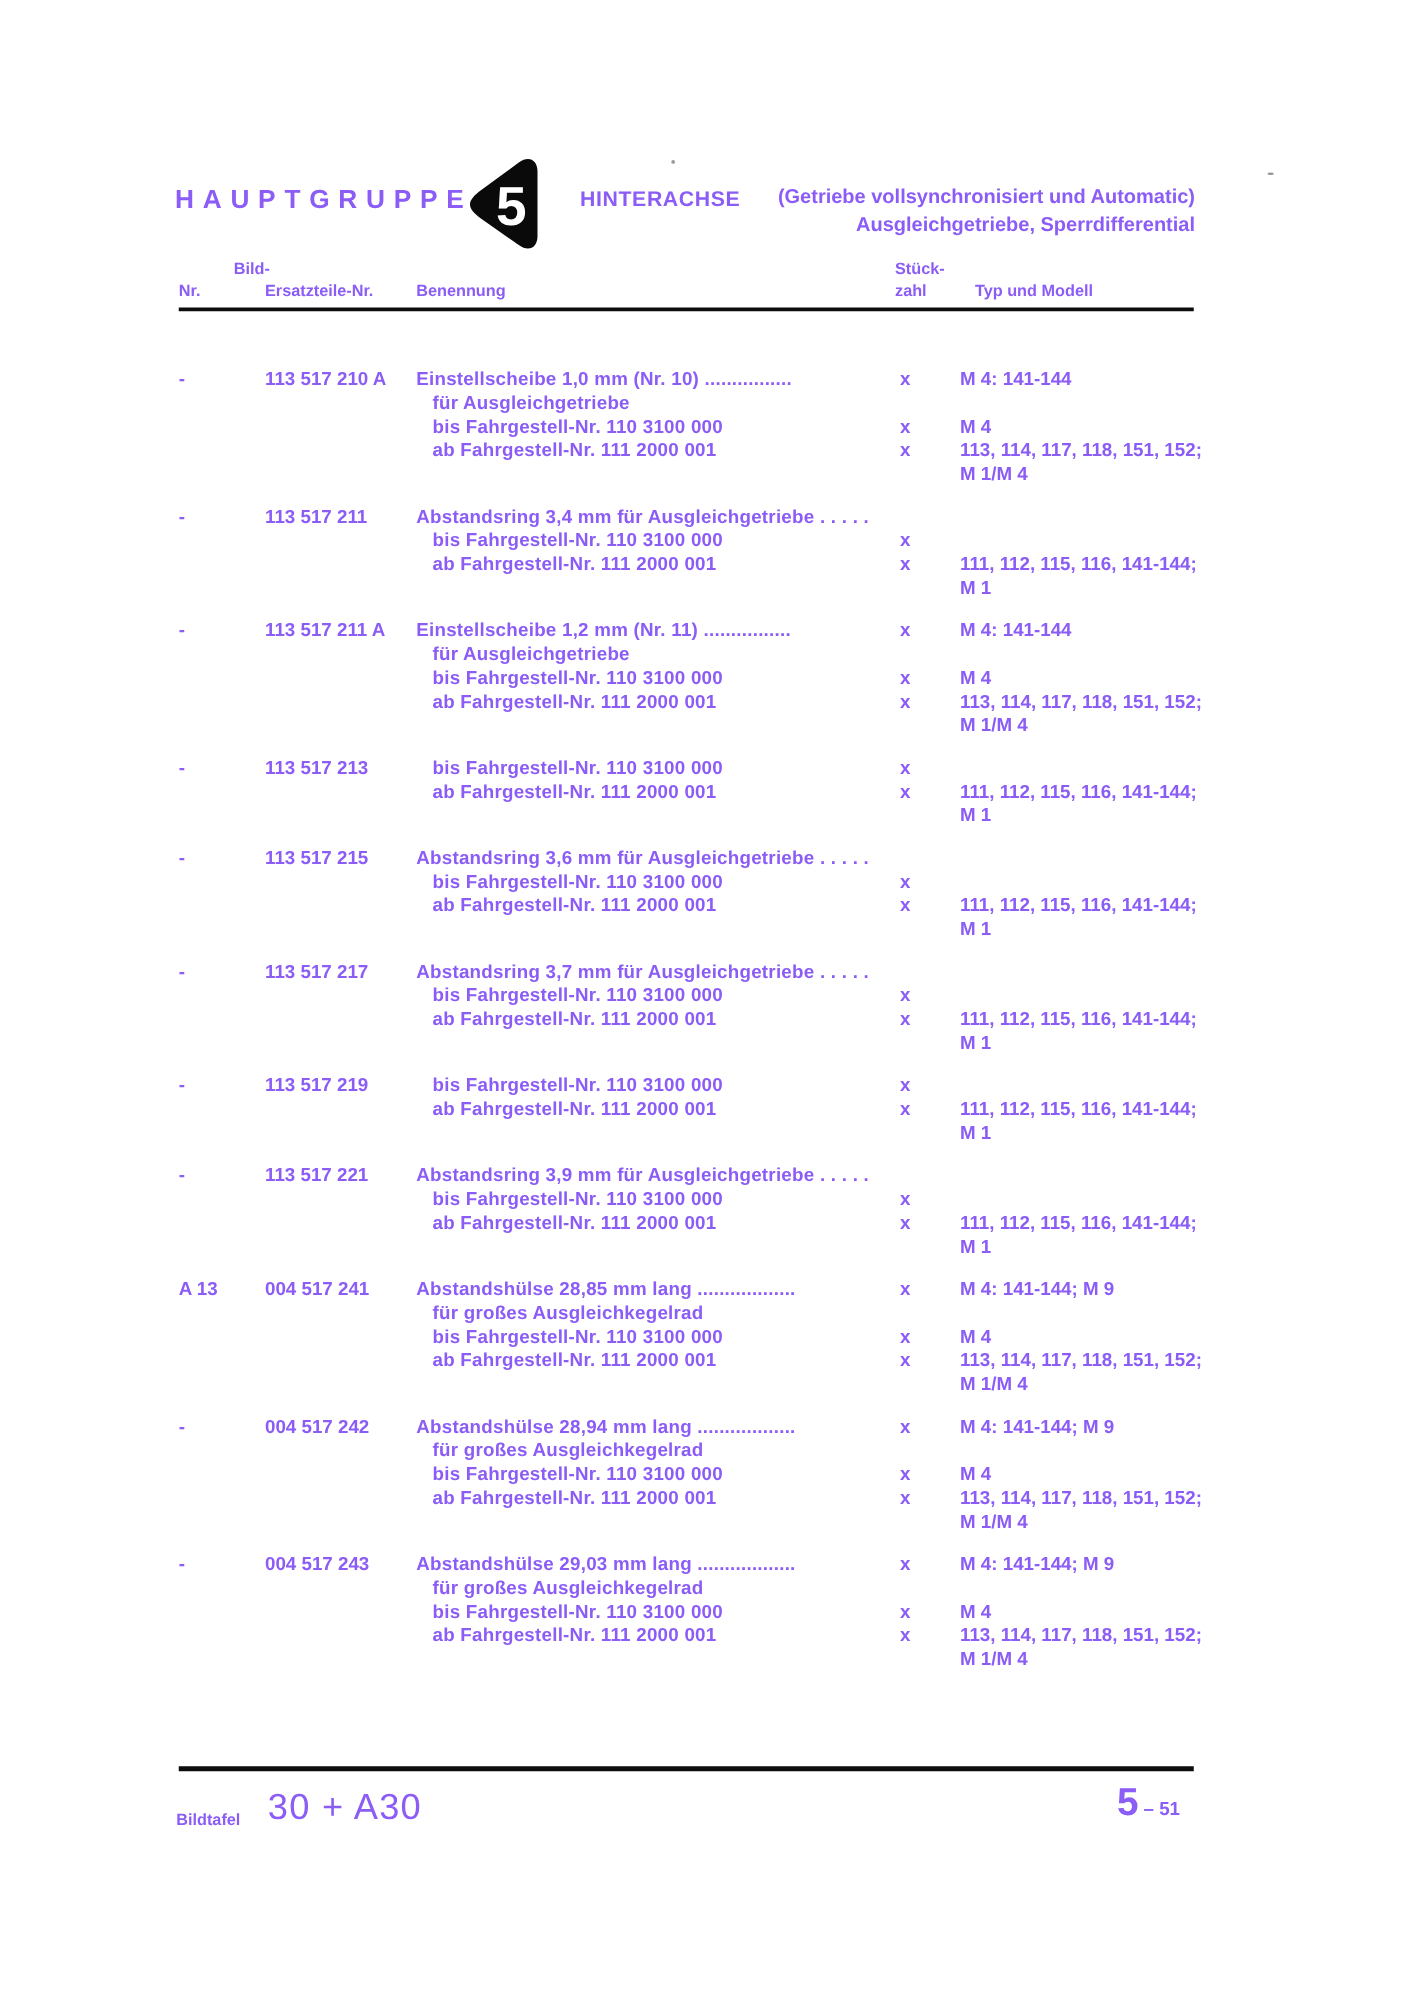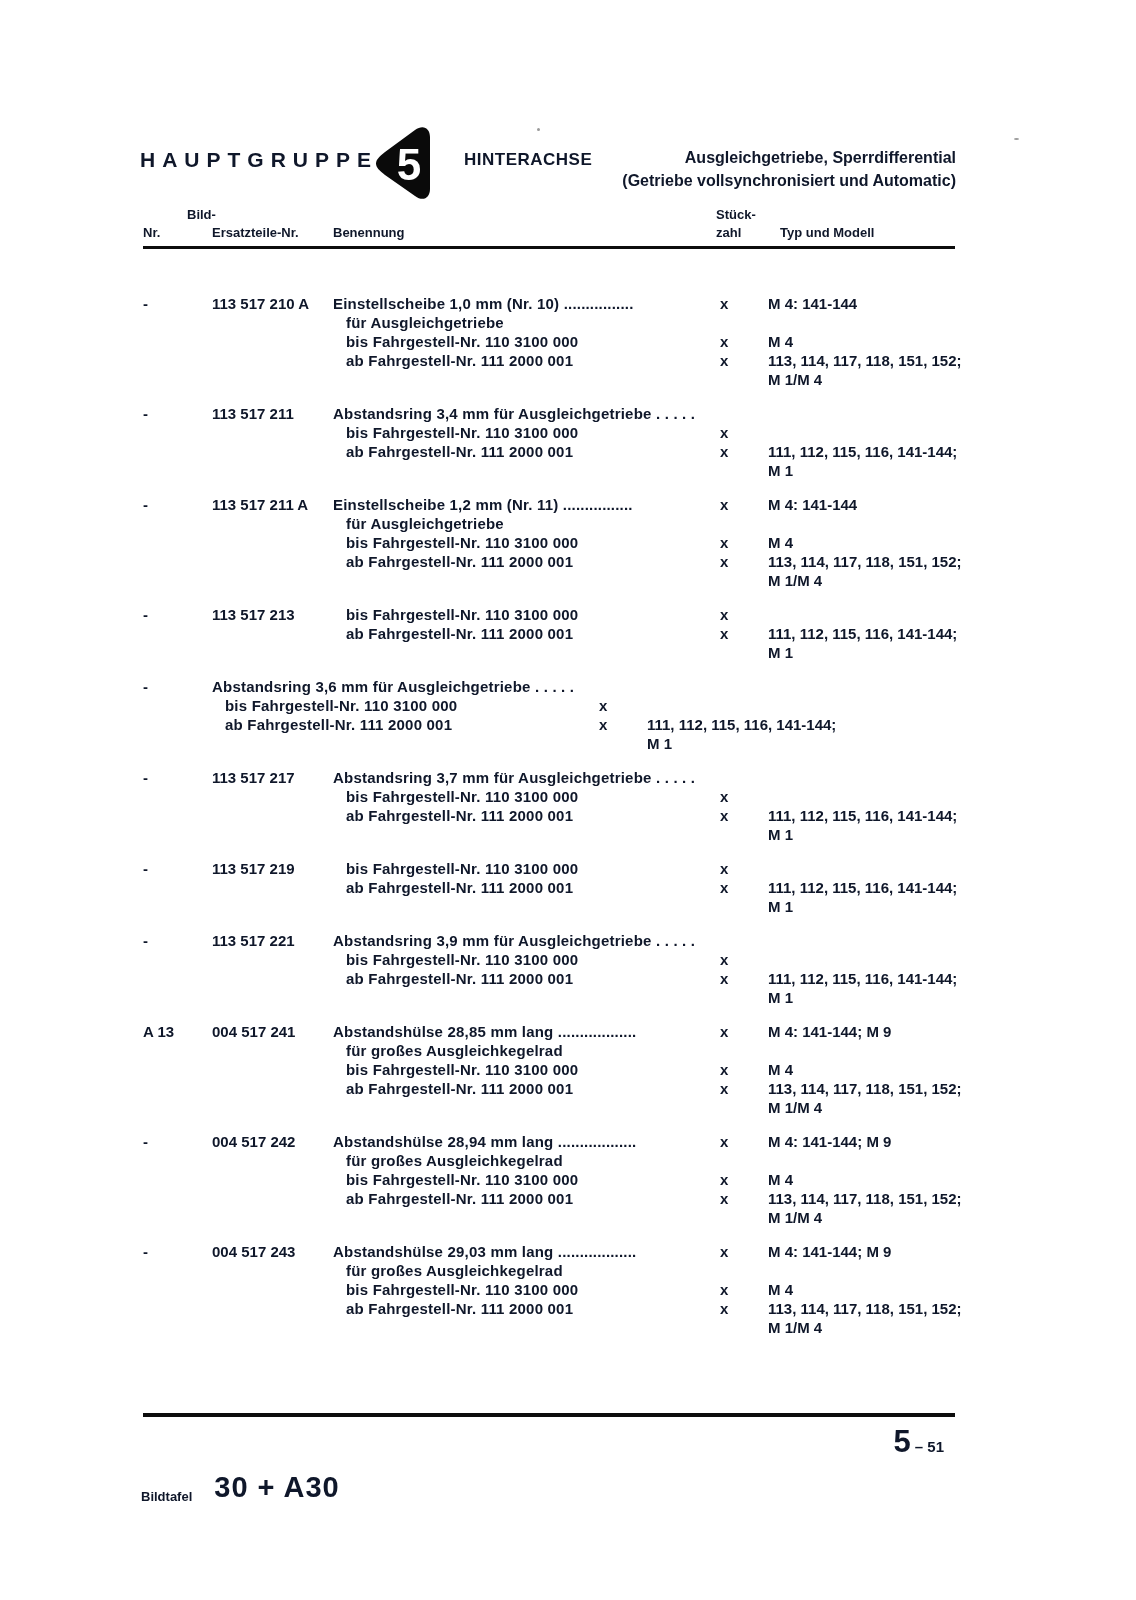--- a/index.html
+++ b/index.html
@@ -1,21 +1,21 @@
 <!DOCTYPE html>
 <html><head>
 <meta charset="utf-8">
 <style>
   html,body{margin:0;padding:0;background:#e8e8e8;}
   .page{
     position:relative;
     width:1136px;height:1600px;
     background:#ffffff;
     font-family:"Liberation Sans",sans-serif;
-    color:#0f172a;
+    color:#8b5cf6;
     overflow:hidden;
     margin:0 auto;
   }
   
   .hg-title{
     position:absolute;left:140px;top:148px;
     font-size:21px;font-weight:700;letter-spacing:7px;white-space:nowrap;
   }
   .badge{position:absolute;left:376px;top:124px;width:56px;height:78px;}
   .badge svg{display:block;width:100%;height:100%;}
@@ -47,21 +47,21 @@
   .c-bild{font-weight:700;}
   .c-part{white-space:nowrap;}
   .dline{display:grid;grid-template-columns:387px 48px auto;align-items:start;}
   .dline .txt{white-space:nowrap;letter-spacing:0.2px;}
   .dline.ind .txt{padding-left:13px;}
   .dline .qty{font-weight:700;}
   .dline .model{white-space:pre;}
   
   .footer-left{position:absolute;left:141px;top:1430px;display:flex;align-items:flex-end;gap:22px;}
   .f-label{font-size:13px;font-weight:700;}
-  .f-plates{font-size:29px;font-weight:700;letter-spacing:1px;margin-top:41px;}
+  .f-plates{font-size:29px;font-weight:400;letter-spacing:1px;}
   .footer-right{position:absolute;right:192px;top:1424px;display:flex;align-items:baseline;gap:4px;}
   .f-page{font-size:31px;font-weight:700;}
   .f-sub{font-size:15px;font-weight:700;}
   
   .speck{position:absolute;background:#9a9a9a;border-radius:50%;}
 </style>
 </head>
 <body>
 
 <div class="page">
@@ -71,22 +71,22 @@
   <div class="badge">
     <svg viewBox="0 0 56 78">
       <path d="M 54 13 C 54 4 47 0 39 6 L 9 28 C -3 37 -3 42 9 51 L 39 72 C 47 78 54 74 54 65 Z" fill="#0a0a0a"></path>
       <text x="33" y="56" text-anchor="middle" font-size="44" font-weight="bold" fill="#ffffff" font-family="Liberation Sans, sans-serif">5</text>
     </svg>
   </div>
 
   <div class="section-title">HINTERACHSE</div>
 
   <div class="right-title">
+    <div>(Getriebe vollsynchronisiert und Automatic)</div>
     <div>Ausgleichgetriebe, Sperrdifferential</div>
-    <div>(Getriebe vollsynchronisiert und Automatic)</div>
   </div>
 
   <div class="colhead">
     <span class="ch-bild1">Bild-</span>
     <span class="ch-bild2">Nr.</span>
     <span class="ch-part">Ersatzteile-Nr.</span>
     <span class="ch-name">Benennung</span>
     <span class="ch-qty1">Stück-</span>
     <span class="ch-qty2">zahl</span>
     <span class="ch-model">Typ und Modell</span>
@@ -187,20 +187,21 @@
             <span class="txt">ab Fahrgestell-Nr. 111 2000 001</span>
             <span class="qty">x</span>
             <span class="model">111, 112, 115, 116, 141-144;
 M 1</span>
           </div>
         </div>
   </div>
 
   <div class="row">
     <div class="c-bild">-</div>
+    <div class="c-part">113 517 215</div>
     <div class="c-desc">
           <div class="dline">
             <span class="txt">Abstandsring 3,6 mm für Ausgleichgetriebe  . . . . .</span>
             <span class="qty"></span>
             <span class="model"></span>
           </div>
           <div class="dline ind">
             <span class="txt">bis Fahrgestell-Nr. 110 3100 000</span>
             <span class="qty">x</span>
             <span class="model"></span>

